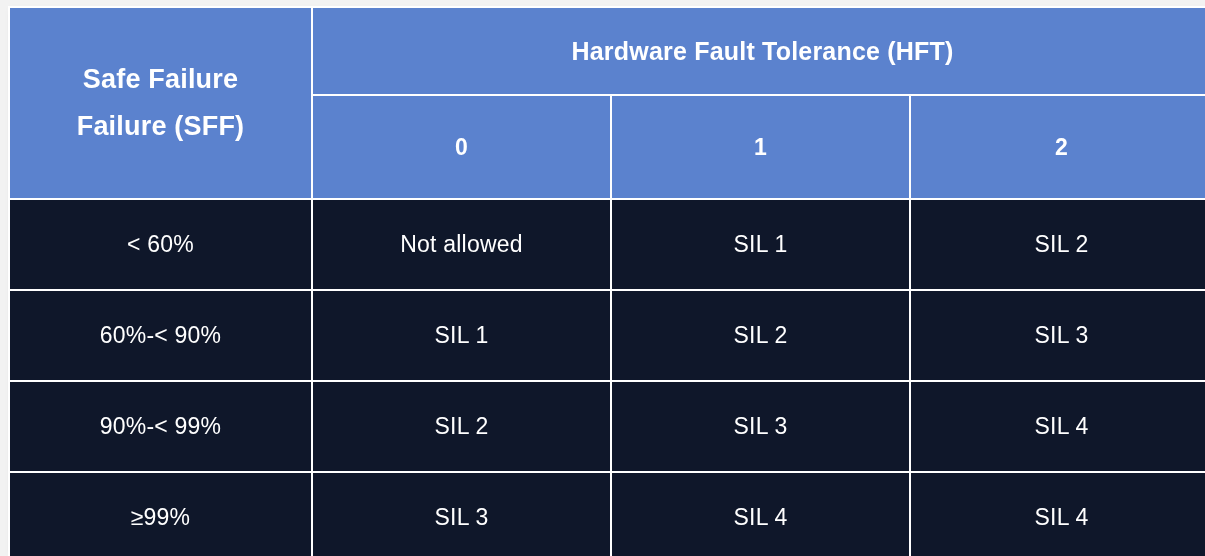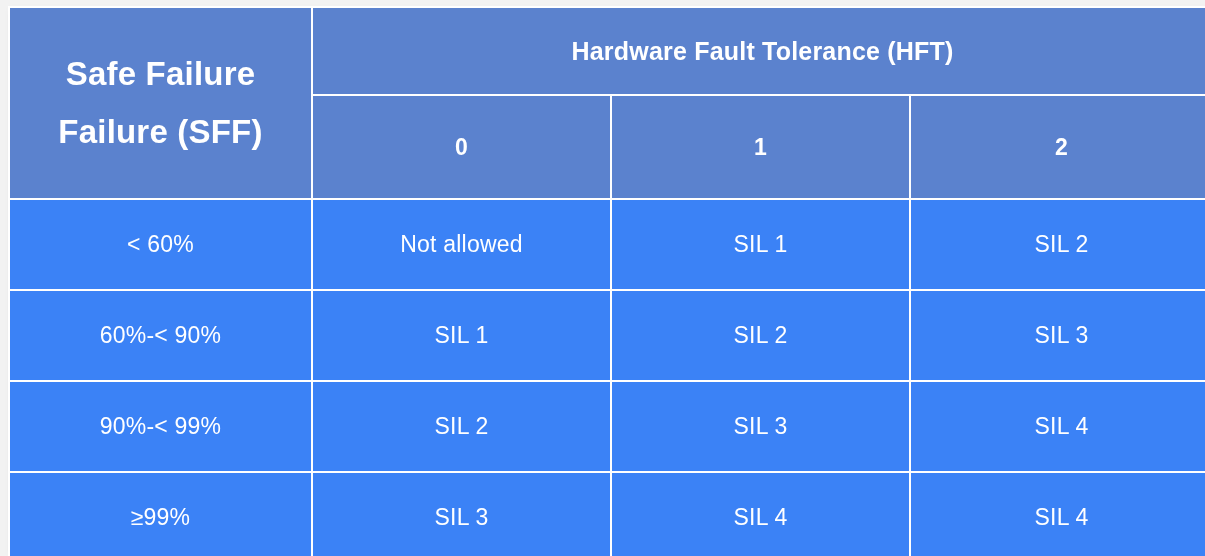--- a/index.html
+++ b/index.html
@@ -55,38 +55,38 @@
     overflow: hidden;
   }
 
   
   td.hdr {
     background: #5b82ce;
     font-weight: bold;
   }
 
   td.hdr-sff {
-    font-size: 33px;
+    font-size: 27px;
     line-height: 1.75;
     letter-spacing: 0.2px;
     margin-top: 11px;
   }
 
   td.hdr-hft {
     font-size: 25px;
     letter-spacing: 0.2px;
   }
 
   td.hdr-num {
     font-size: 23px;
   }
 
   
   td.body-cell {
-    background: #3b82f6;
+    background: #0f172a;
     font-weight: normal;
     font-size: 23px;
     letter-spacing: 0.2px;
   }
 
   
   col.c-sff  { width: 303px; }
   col.c-h0   { width: 299px; }
   col.c-h1   { width: 299px; }
   col.c-h2   { width: 303px; }

